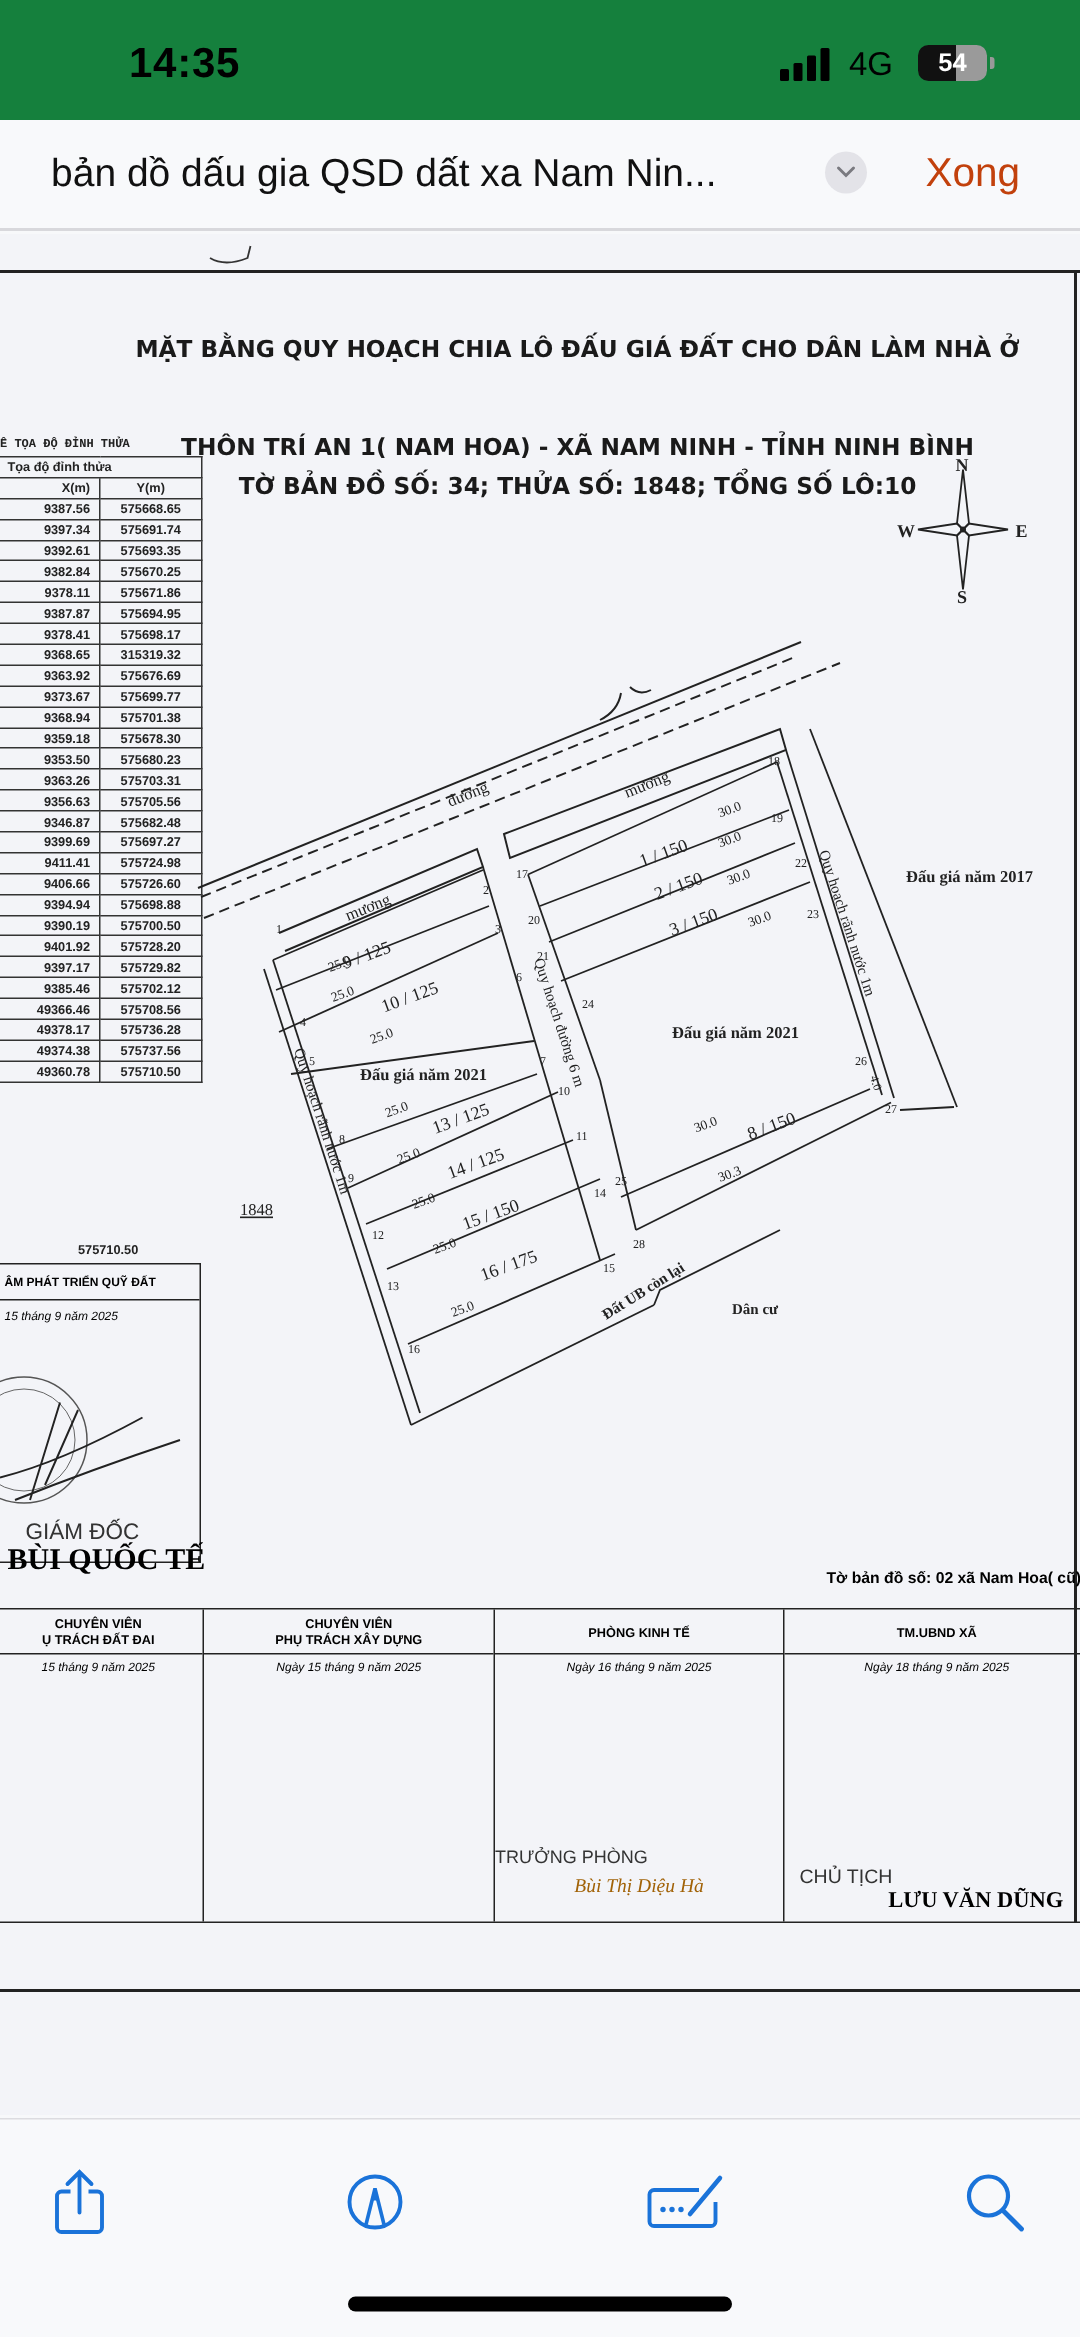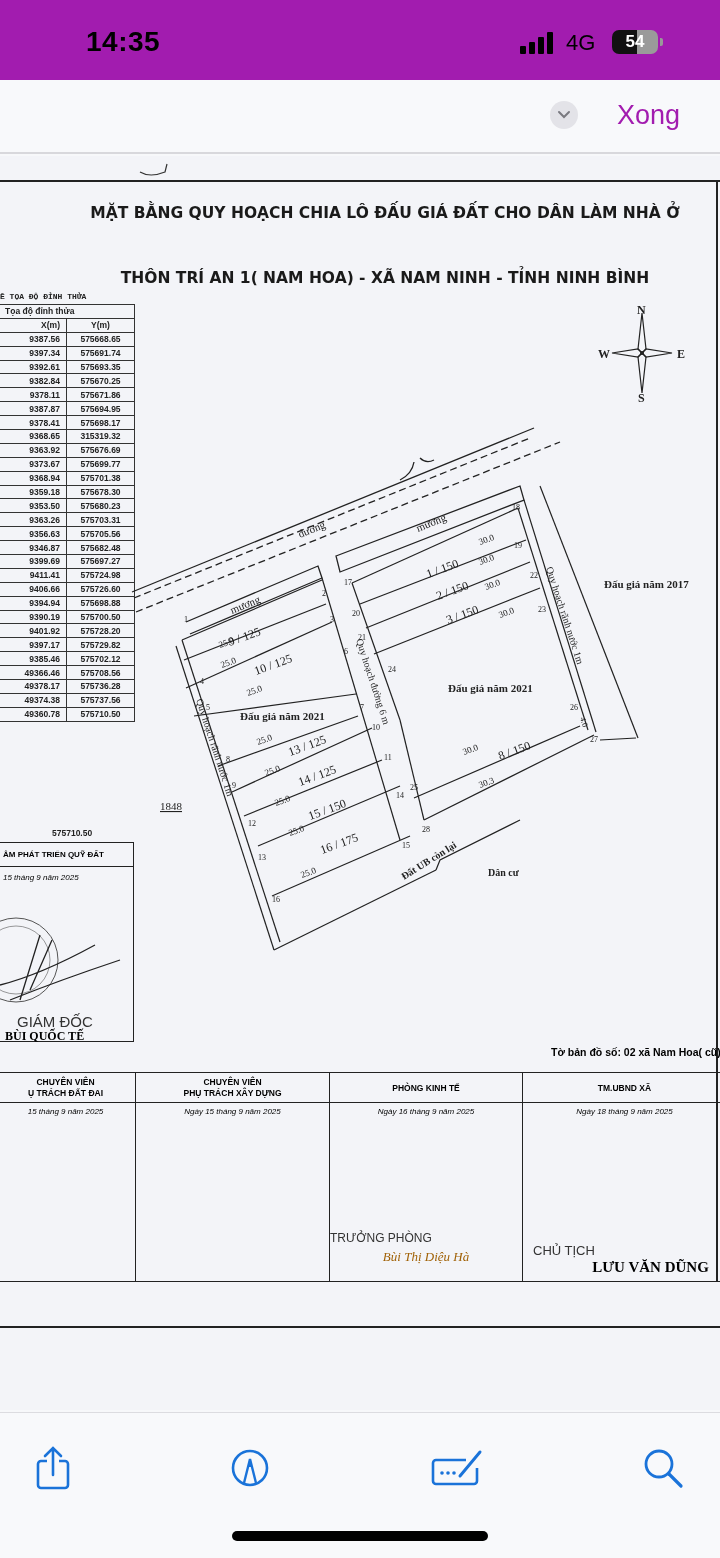--- a/index.html
+++ b/index.html
@@ -1,54 +1,54 @@
 <!DOCTYPE html>
 <html><head>
 <meta charset="utf-8">
 <style>
   * { box-sizing: border-box; margin: 0; padding: 0; }
   body { width: 720px; height: 1558px; overflow: hidden; background: #f7f8fa; font-family: "Liberation Sans", sans-serif; position: relative; color: #000; }
-  .status-bar { position: absolute; left: 0; top: 0; width: 720px; height: 80px; background: #a21caf; text-decoration: underline; }
+  .status-bar { position: absolute; left: 0; top: 0; width: 720px; height: 80px; background: #15803d; text-decoration: underline; }
   .time { position: absolute; left: 86px; top: 26px; font-size: 28px; font-weight: bold; letter-spacing: 0.5px; font-family: "Liberation Sans", sans-serif; }
   .signal { position: absolute; left: 520px; top: 32px; display: flex; align-items: flex-end; gap: 3px; height: 22px; }
   .signal span { display: block; width: 6px; background: #000; border-radius: 1px; }
   .net { position: absolute; left: 566px; top: 30px; font-size: 22px; font-weight: 500; }
   .battery { position: absolute; left: 612px; top: 30px; width: 46px; height: 24px; border-radius: 7px; background: linear-gradient(90deg, #111 0 55%, #9a9a9a 55% 100%); color: #fff; font-size: 17px; font-weight: bold; text-align: center; line-height: 24px; }
   .battery-tip { position: absolute; left: 660px; top: 38px; width: 3px; height: 8px; background: #999; border-radius: 0 2px 2px 0; }
 
   .nav-bar { position: absolute; left: 0; top: 80px; width: 720px; height: 74px; background: #f8f9fb; border-bottom: 2px solid #d8d8dc; }
   .doc-title { position: absolute; left: 34px; top: 20px; font-size: 26px; color: #111; white-space: nowrap; }
   .chevron-btn { position: absolute; left: 550px; top: 21px; width: 28px; height: 28px; border-radius: 50%; background: #e3e3e8; display: flex; align-items: center; justify-content: center; }
-  .done-btn { position: absolute; left: 617px; top: 20px; font-size: 27px; color: #a21caf; }
+  .done-btn { position: absolute; left: 617px; top: 20px; font-size: 27px; color: #c2410c; }
 
   .doc { position: absolute; left: 0; top: 156px; width: 720px; height: 1254px; background: #f3f4f8; overflow: hidden; }
   .doc-frame-top { position: absolute; left: 0; top: 24px; width: 720px; height: 2px; background: #222; }
   .doc-frame-right { position: absolute; left: 716px; top: 24px; width: 2px; height: 1102px; background: #222; }
   .title-block { position: absolute; left: 0; top: 44px; width: 720px; text-align: center; font-family: "DejaVu Sans", sans-serif; font-weight: bold; font-size: 15.5px; line-height: 26px; color: #1a1a1a; }
   .title-block div { white-space: nowrap; }
-  .title-block .l1 { margin-left: 50px; }
+  .title-block .l1 { margin-left: 50px; margin-top: 20px; }
   .title-block .l2 { margin-left: 50px; margin-top: 39px; }
   .title-block .l3 { margin-left: 50px; }
   .title-block .l4 { margin-left: 50px; }
 
   .coord-caption { position: absolute; left: 0; top: 136px; font-size: 8px; font-weight: bold; color: #222; white-space: nowrap; font-family: Liberation Mono, monospace; }
   .coord-table { position: absolute; left: -40px; top: 148px; border-collapse: collapse; font-size: 8.5px; font-weight: bold; color: #222; }
   .coord-table td, .coord-table th { border: 1.2px solid #333; height: 13.9px; padding: 0 4px; text-align: center; white-space: nowrap; }
   .coord-table .cx { width: 106px; text-align: right; padding-right: 6px; }
   .coord-table .cy { width: 68px; }
   .coord-extra { position: absolute; left: 52px; top: 672px; font-size: 8.5px; font-weight: bold; color: #222; }
 
   .map-svg { position: absolute; left: 0; top: 0; }
   .map-text { font-family: "Liberation Serif", serif; fill: #222; }
 
   .dev-box { position: absolute; left: -4px; top: 686px; width: 138px; height: 200px; border: 1.5px solid #222; }
   .dev-box .hdr { position: absolute; left: 0; top: 0; width: 100%; height: 24px; border-bottom: 1.5px solid #222; font-size: 8px; font-weight: bold; padding-left: 6px; line-height: 24px; white-space: nowrap; overflow: hidden; }
   .dev-box .date { position: absolute; left: 6px; top: 30px; font-size: 8px; font-style: italic; white-space: nowrap; }
   .dev-box .role { position: absolute; left: 20px; top: 170px; font-size: 15px; color: #333; }
-  .dev-box .name { position: absolute; left: 8px; top: 186px; font-size: 12px; font-weight: bold; font-family: "Liberation Serif", serif; white-space: nowrap; }
+  .dev-box .name { position: absolute; left: 8px; top: 186px; font-size: 20px; font-weight: bold; font-family: "Liberation Serif", serif; white-space: nowrap; }
 
   .map-ref { position: absolute; left: 551px; top: 890px; font-family: Liberation Sans, sans-serif; font-size: 10.5px; font-weight: bold; white-space: nowrap; }
 
   .sign-table { position: absolute; left: -4px; top: 916px; width: 730px; height: 210px; border-top: 1.5px solid #222; border-bottom: 1.5px solid #222; }
   .sign-col { position: absolute; top: 0; height: 100%; border-right: 1.5px solid #222; }
   .sign-col .hdr { position: absolute; left: 0; top: 0; width: 100%; height: 30px; border-bottom: 1.5px solid #222; font-size: 8.5px; font-weight: bold; text-align: center; line-height: 11px; padding-top: 4px; white-space: nowrap; }
   .sign-col .hdr.single { line-height: 22px; }
   .sign-col .date { position: absolute; left: 0; top: 34px; width: 100%; text-align: center; font-size: 8px; font-style: italic; white-space: nowrap; }
   .sign-col .role { position: absolute; left: 0; width: 100%; text-align: left; font-size: 12px; color: #333; white-space: nowrap; }
   .sign-col .pname { position: absolute; left: 0; width: 100%; text-align: center; font-family: "Liberation Serif", serif; white-space: nowrap; }
@@ -68,35 +68,37 @@
       <span style="height:12px"></span>
       <span style="height:17px"></span>
       <span style="height:22px"></span>
   </div>
   <div class="net">4G</div>
   <div class="battery">54</div>
   <div class="battery-tip"></div>
 </div>
 
 <div class="nav-bar">
+  <div class="doc-title">bản dồ dấu gia QSD dất xa Nam Nin...</div>
   <div class="chevron-btn">
     <svg width="14" height="10" viewBox="0 0 14 10">
         <path d="M2 2 L7 7 L12 2" stroke="#7a7a80" stroke-width="2" fill="none" stroke-linecap="round"></path>
       </svg>
   </div>
   <div class="done-btn">Xong</div>
 </div>
 
 <div class="doc">
   <div class="doc-frame-top"></div>
   <div class="doc-frame-right"></div>
 
   <div class="title-block">
     <div class="l1">MẶT BẰNG QUY HOẠCH CHIA LÔ ĐẤU GIÁ ĐẤT CHO DÂN LÀM NHÀ Ở</div>
     <div class="l2">THÔN TRÍ AN 1( NAM HOA) - XÃ NAM NINH - TỈNH NINH BÌNH</div>
+    <div class="l3">TỜ BẢN ĐỒ SỐ: 34; THỬA SỐ: 1848; TỔNG SỐ LÔ:10</div>
   </div>
 
   <div class="coord-caption">Ê TỌA ĐỘ ĐỈNH THỬA</div>
   <table class="coord-table">
     <tbody>
         <tr>
           <th colspan="2" style="text-align:left;padding-left:44px">Tọa độ đỉnh thửa</th>
         </tr>
     <tr>
           <th class="cx">X(m)</th>

